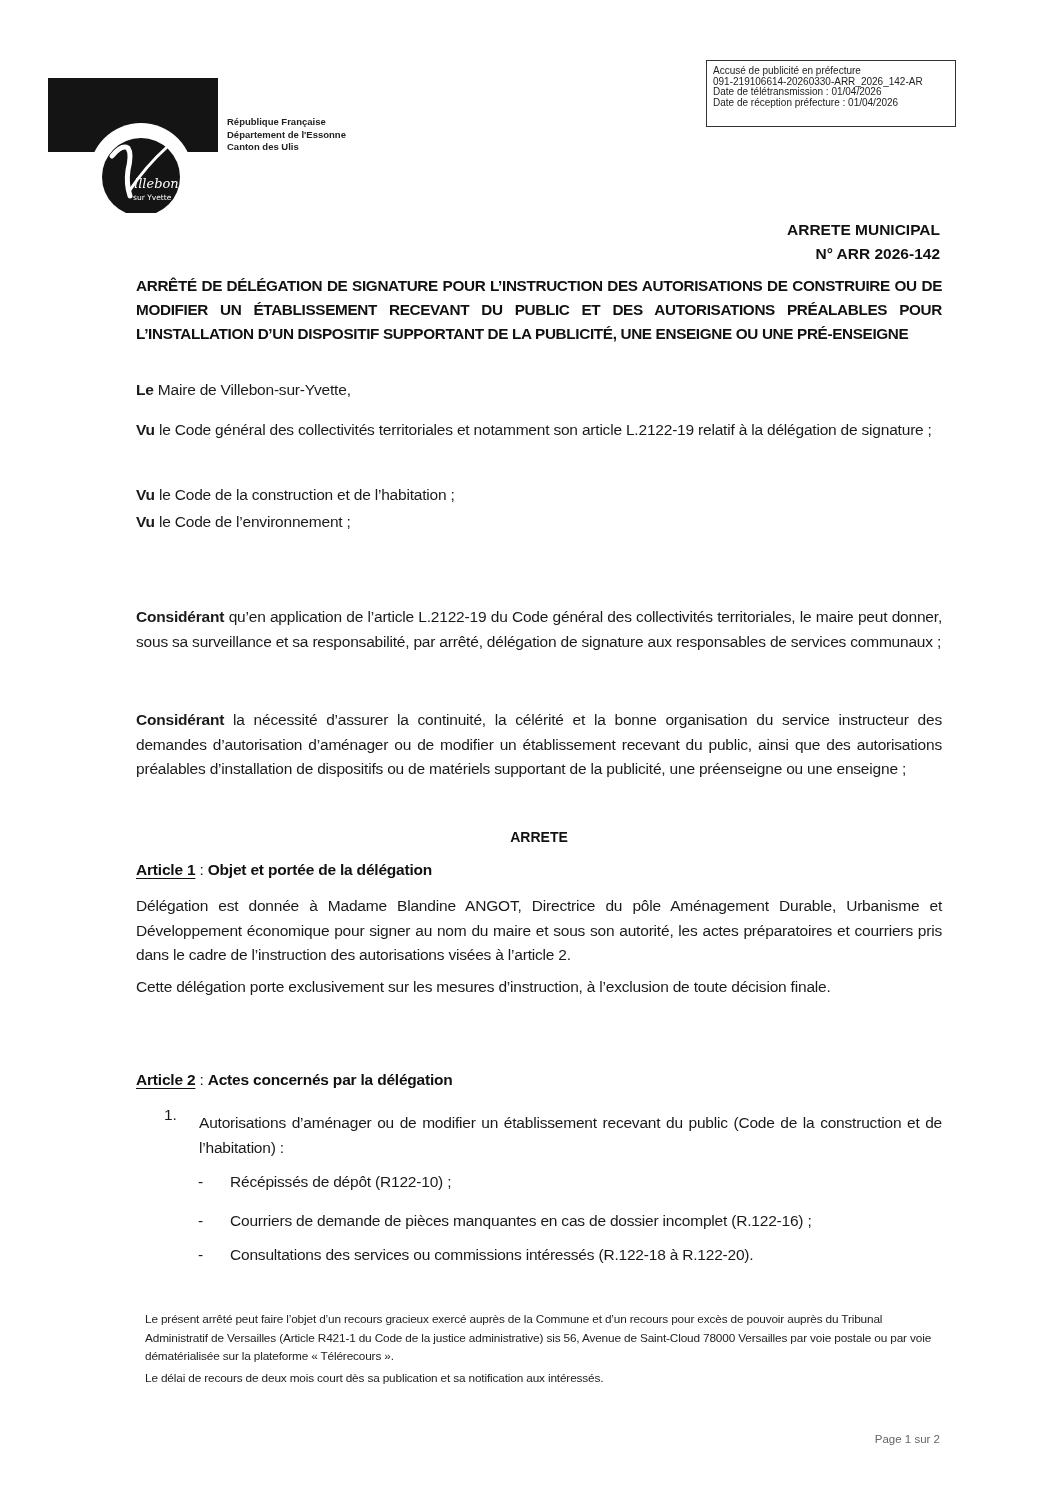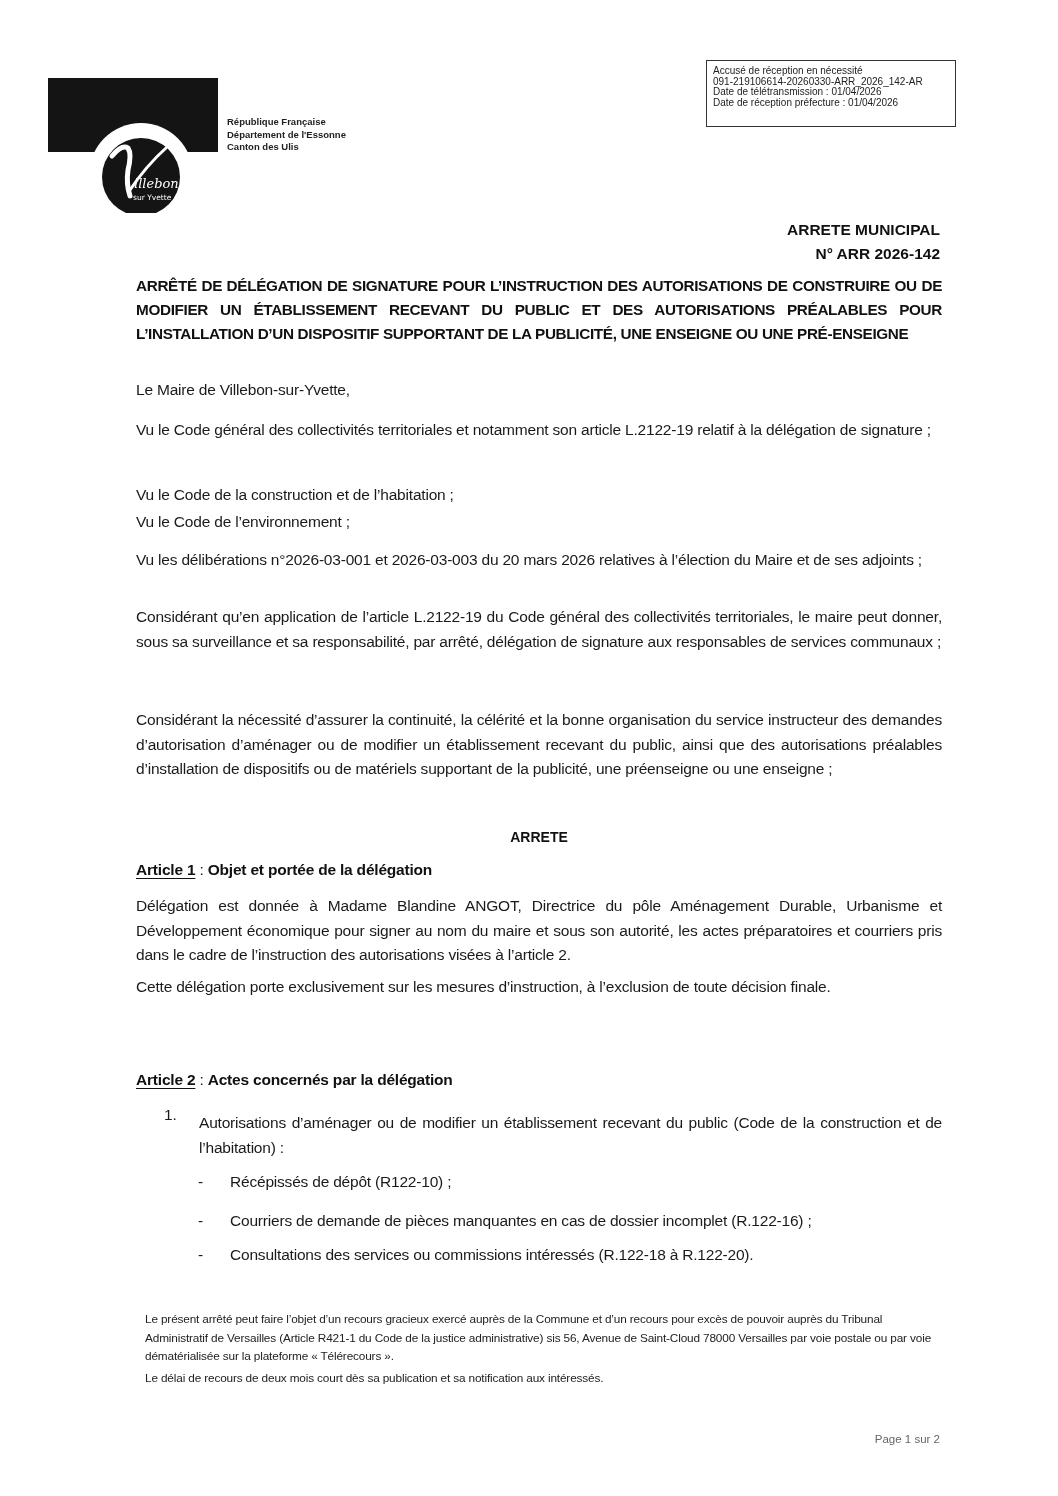--- a/index.html
+++ b/index.html
@@ -44,21 +44,21 @@
       font-size: 15.3px; line-height: 24px; color: #111;
       text-align: justify; letter-spacing: -0.35px;
     }
 
     .body-block {
       position: absolute; left: 136px; width: 806px;
       font-family: "Liberation Sans", sans-serif;
       font-size: 15.5px; line-height: 24.5px; color: #1a1a1a;
       text-align: justify; letter-spacing: -0.2px;
     }
-    .body-block b { font-weight: normal; }
+    .body-block b { font-weight: bold; }
 
     .center-title {
       position: absolute; left: 136px; width: 806px; text-align: center;
       font-weight: bold; font-size: 14px; color: #111;
     }
 
     .article-heading {
       position: absolute; left: 136px; font-weight: bold;
       font-size: 15.5px; color: #111; letter-spacing: -0.2px;
     }
@@ -112,21 +112,21 @@
     </svg>
   </div>
 
   <div class="org-lines">
     <div>République Française</div>
     <div>Département de l'Essonne</div>
     <div>Canton des Ulis</div>
   </div>
 
   <div class="stamp">
-    <div>Accusé de réception en nécessité</div>
+    <div>Accusé de publicité en préfecture</div>
     <div>091-219106614-20260330-ARR_2026_142-AR</div>
     <div>Date de télétransmission : 01/04/2026</div>
     <div>Date de réception préfecture : 01/04/2026</div>
   </div>
 
   <div class="arrete-header">
     <div>ARRETE MUNICIPAL</div>
     <div>N° ARR 2026-142</div>
   </div>
 
@@ -141,23 +141,20 @@
   </div>
 
   <div class="body-block" style="top:483px;">
     <b>Vu</b><span> le Code de la construction et de l’habitation ;</span>
   </div>
 
   <div class="body-block" style="top:510px;">
     <b>Vu</b><span> le Code de l’environnement ;</span>
   </div>
 
-  <div class="body-block" style="top:548px;">
-    <b>Vu</b><span> les délibérations n°2026-03-001 et 2026-03-003 du 20 mars 2026 relatives à l’élection du Maire et de ses adjoints ;</span>
-  </div>
 
   <div class="body-block" style="top:605px;">
     <b>Considérant</b><span> qu’en application de l’article L.2122-19 du Code général des collectivités territoriales, le maire peut donner, sous sa surveillance et sa responsabilité, par arrêté, délégation de signature aux responsables de services communaux ;</span>
   </div>
 
   <div class="body-block" style="top:685px;margin-top:23px;">
     <b>Considérant</b><span> la nécessité d’assurer la continuité, la célérité et la bonne organisation du service instructeur des demandes d’autorisation d’aménager ou de modifier un établissement recevant du public, ainsi que des autorisations préalables d’installation de dispositifs ou de matériels supportant de la publicité, une préenseigne ou une enseigne ;</span>
   </div>
 
   <div class="center-title" style="top:829px;">ARRETE</div>

